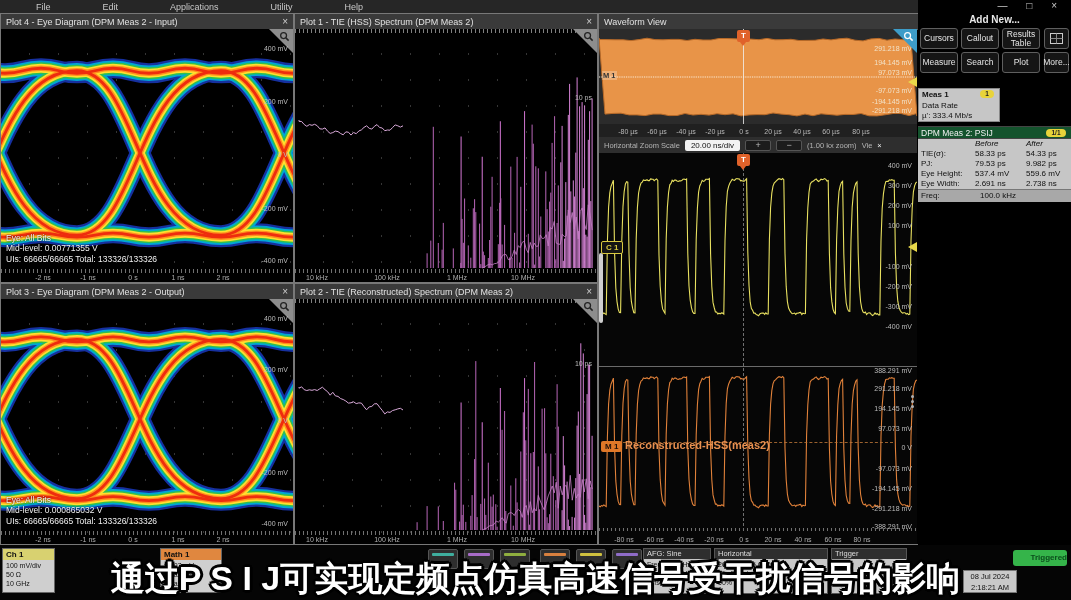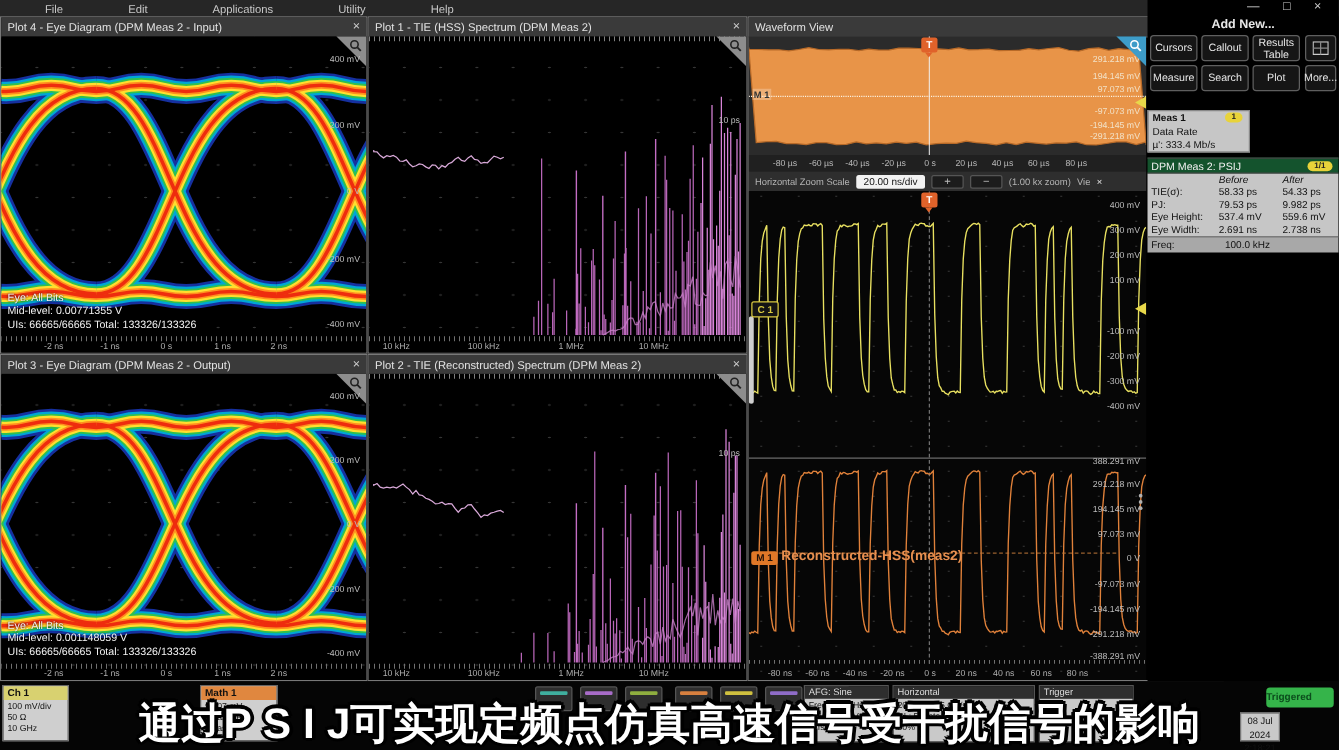--- a/index.html
+++ b/index.html
@@ -64,22 +64,22 @@
            font-size:8px;line-height:12px;border-top:1px solid #777;}
   
   #bottombar{position:absolute;left:0;top:545px;width:1071px;height:55px;background:#050505;}
   .badge{position:absolute;background:#cfcfcf;color:#111;font-size:7px;line-height:9px;border:1px solid #666;box-sizing:border-box;}
   .badge .hd{font-size:8px;font-weight:bold;padding:0 3px;line-height:11px;height:11px;}
   .badge .bd{padding:1px 3px;}
   .sysbadge{position:absolute;border:1px solid #555;box-sizing:border-box;font-size:7px;}
   .sysbadge .hd{background:#2e2e2e;color:#ddd;font-size:7.5px;line-height:10px;height:10px;padding:0 3px;}
   .sysbadge .bd{background:#c9c9c9;color:#111;padding:1px 3px;line-height:9px;height:calc(100% - 10px);box-sizing:border-box;}
   #trigged{position:absolute;left:1013px;top:5px;width:54px;height:16px;background:#35b44a;border-radius:3px;
-           color:#0b4d1c;font-size:8px;font-weight:bold;text-align:left;line-height:16px;}
-  #dtbox{position:absolute;left:992px;top:25px;width:32px;height:23px;background:#c9c9c9;color:#111;
+           color:#0b4d1c;font-size:8px;font-weight:bold;text-align:right;line-height:16px;}
+  #dtbox{position:absolute;left:963px;top:25px;width:54px;height:23px;background:#c9c9c9;color:#111;
          font-size:7.5px;text-align:center;line-height:11px;border:1px solid #777;box-sizing:border-box;}
   .ptab{position:absolute;top:4px;width:30px;height:20px;background:#2e2e2e;border:1px solid #555;border-radius:2px;box-sizing:border-box;}
   .ptab i{display:block;margin:3px 3px 0 3px;height:3px;border-radius:1px;}
   
   #subtitle{position:absolute;left:50%;top:556px;transform:translateX(-50%);white-space:nowrap;z-index:99;
             font-size:34px;font-weight:bold;color:#fff;letter-spacing:0px;
             text-shadow:-3px 0 0 #000,3px 0 0 #000,0 -3px 0 #000,0 3px 0 #000,-2px -2px 0 #000,2px 2px 0 #000,-2px 2px 0 #000,2px -2px 0 #000;}
 </style>
 </head>
 <body>
@@ -241,21 +241,21 @@
       <span class="ylbl" style="top:173px">-200 mV</span>
       <span class="ylbl" style="top:224px">-400 mV</span>
       <div class="rulerb"></div>
       <span class="xlbl" style="left:42px">-2 ns</span>
       <span class="xlbl" style="left:87px">-1 ns</span>
       <span class="xlbl" style="left:132px">0 s</span>
       <span class="xlbl" style="left:177px">1 ns</span>
       <span class="xlbl" style="left:222px">2 ns</span>
       <div class="readout" style="bottom:18px">
         <div>Eye: All Bits</div>
-        <div>Mid-level: 0.001148059 V</div>
+        <div>Mid-level: 0.000865032 V</div>
         <div>UIs: 66665/66665  Total: 133326/133326</div>
       </div>
     </div>
   </div>
 
   <div class="panel" style="left:294px;top:13px;width:304px;height:270px;">
     <div class="titlebar">
       <span>Plot 1 - TIE (HSS) Spectrum (DPM Meas 2)</span>
       <span class="x">×</span>
     </div>

